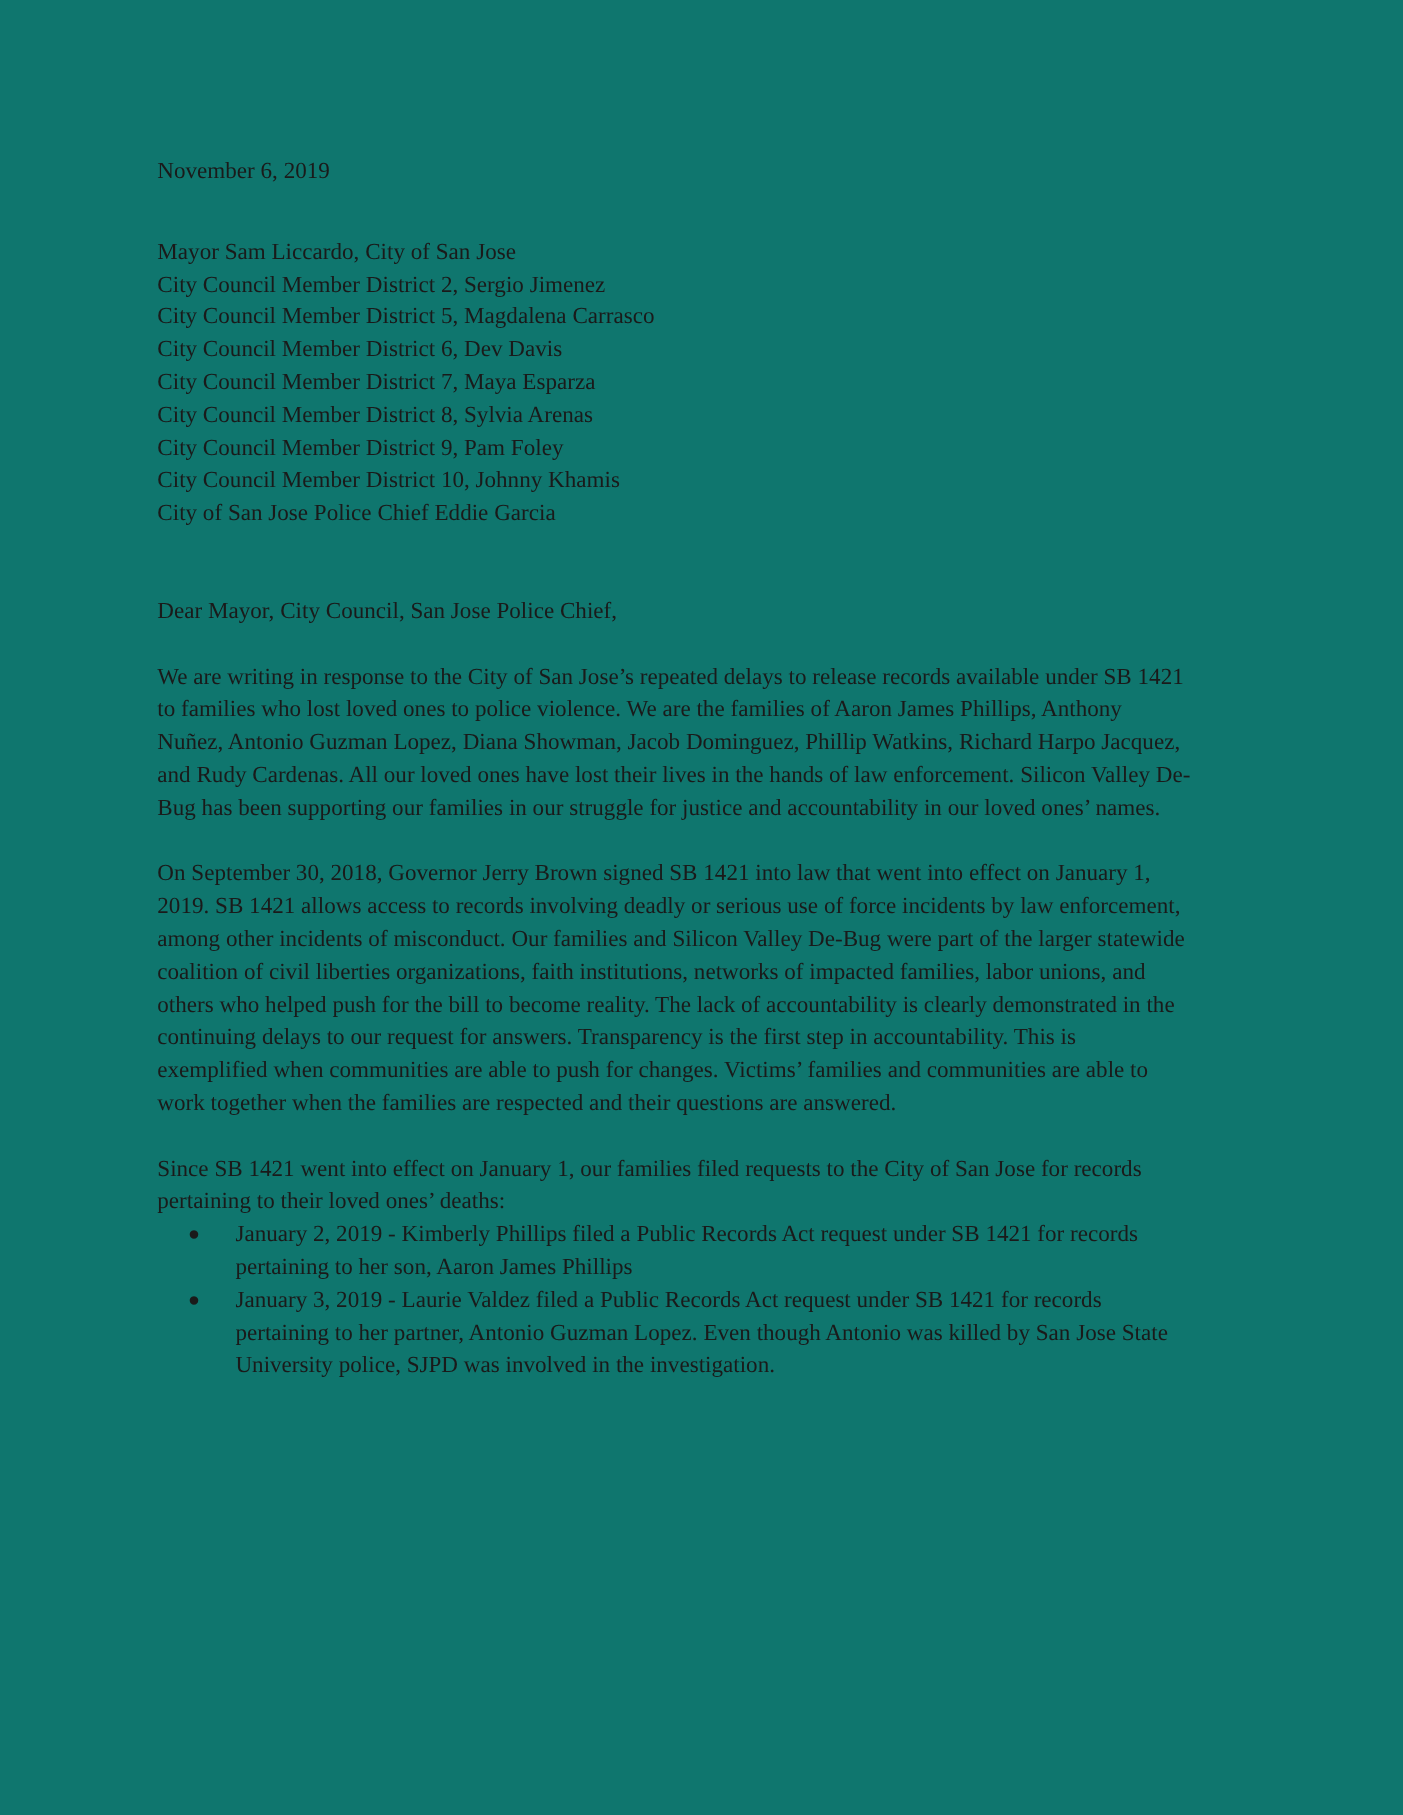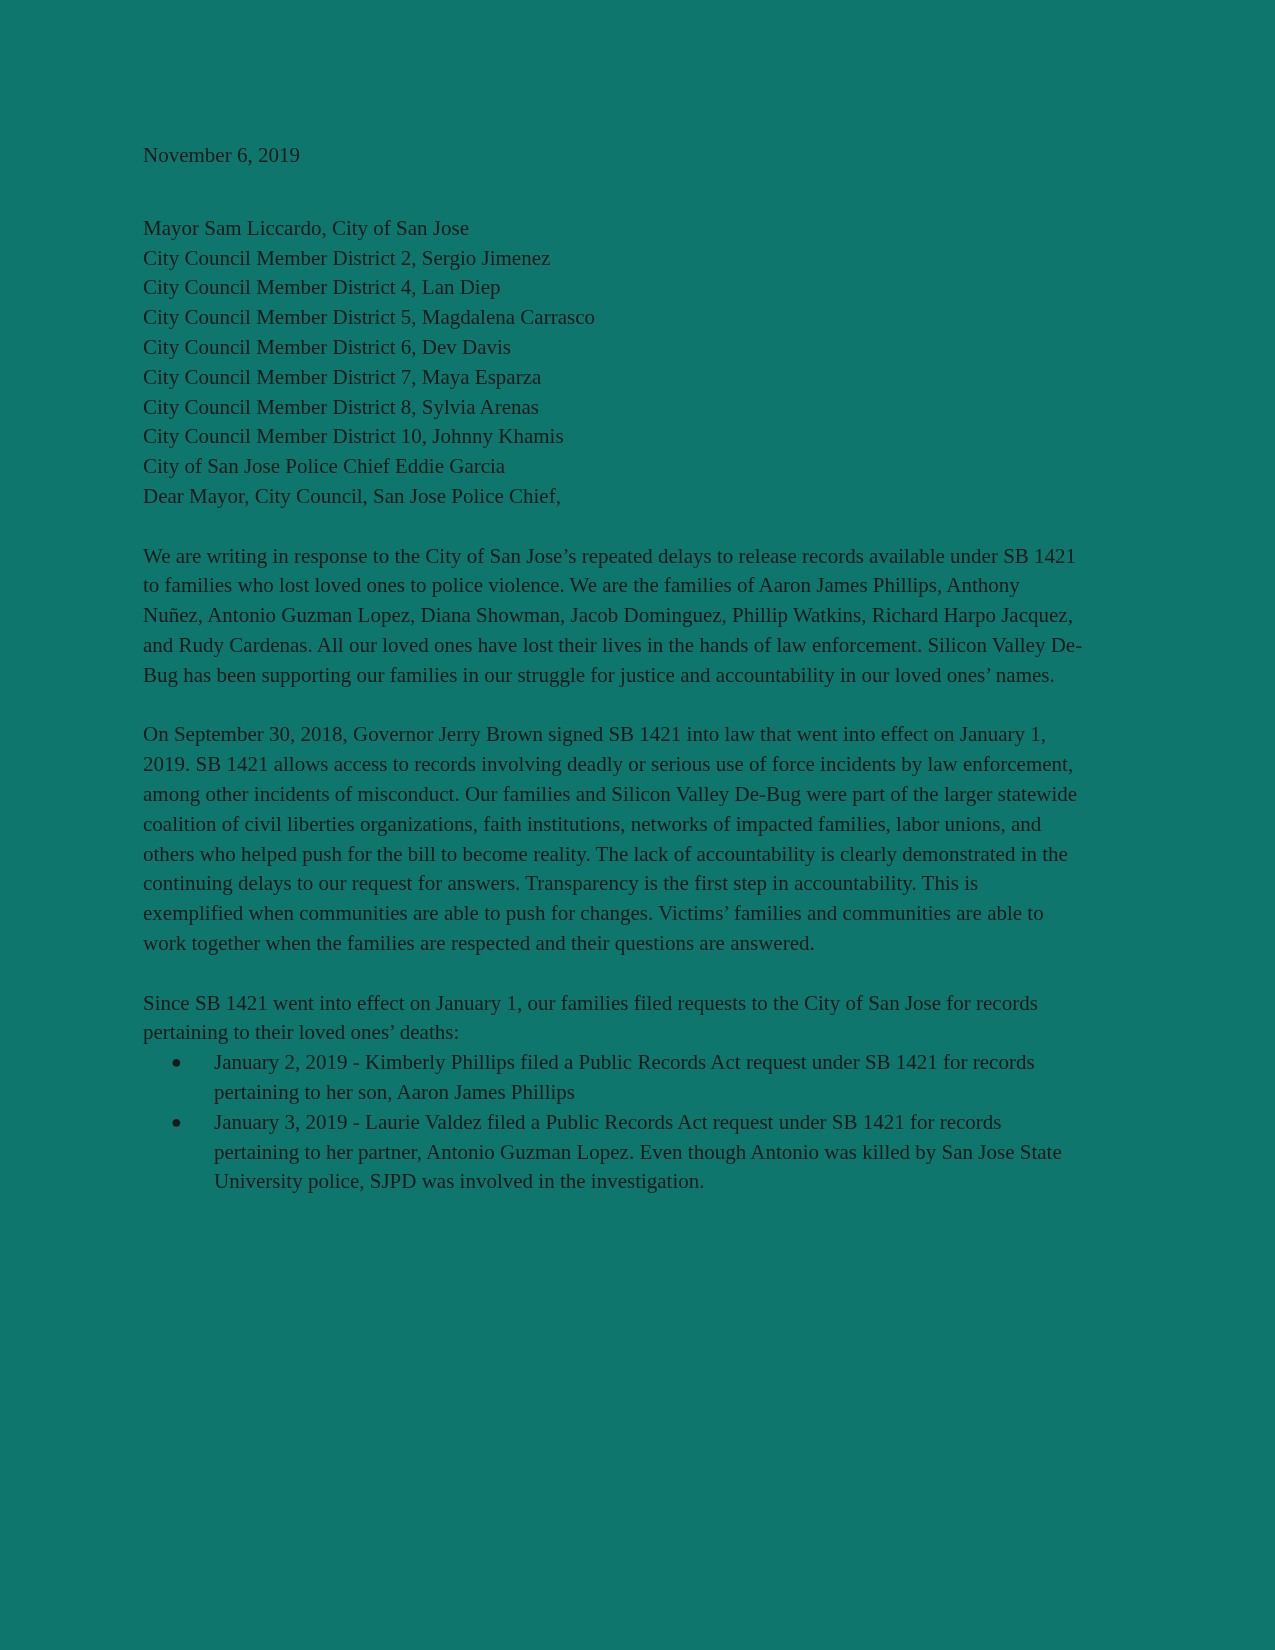--- a/index.html
+++ b/index.html
@@ -7,41 +7,41 @@
     .page {
       position: absolute; left: 0; top: 0; width: 1275px; height: 1650px;
       background: #0f766e; color: #1a1a1a;
       font-family: Liberation Serif, serif;
       font-size: 21px; line-height: 29.8px; padding-left: 38px;
     }
     .content { position: absolute; left: 143px; top: 141px; width: 940px; }
     .date { margin: 0; }
     .recipients { margin-top: 43px; }
     .recipients div { white-space: nowrap; }
-    .salutation { }
+    .salutation { margin-top: 59px; }
     p.para { margin: 0; margin-top: 29.8px; }
     .list { margin: 0; padding: 0; list-style: none; }
     .list li { position: relative; padding-left: 71px; }
     .list li .bullet { position: absolute; left: 28px; top: 0; font-size: 18px; }
   </style>
 </head>
 <body>
 
 <div class="page">
   <div class="content">
     <div class="date">November 6, 2019</div>
 
     <div class="recipients">
       <div>Mayor Sam Liccardo, City of San Jose</div>
       <div>City Council Member District 2, Sergio Jimenez</div>
-      <div>City Council Member District 4, Lan Diep</div>
       <div>City Council Member District 5, Magdalena Carrasco</div>
       <div>City Council Member District 6, Dev Davis</div>
       <div>City Council Member District 7, Maya Esparza</div>
       <div>City Council Member District 8, Sylvia Arenas</div>
+      <div>City Council Member District 9, Pam Foley</div>
       <div>City Council Member District 10, Johnny Khamis</div>
       <div>City of San Jose Police Chief Eddie Garcia</div>
     </div>
 
     <div class="salutation">Dear Mayor, City Council, San Jose Police Chief,</div>
 
     <p class="para">We are writing in response to the City of San Jose’s repeated delays to release records available under SB 1421 to families who lost loved ones to police violence.  We are the families of Aaron James Phillips, Anthony Nuñez, Antonio Guzman Lopez, Diana Showman, Jacob Dominguez, Phillip Watkins, Richard Harpo Jacquez, and Rudy Cardenas.  All our loved ones have lost their lives in the hands of law enforcement.  Silicon Valley De-Bug has been supporting our families in our struggle for justice and accountability in our loved ones’ names.</p>
     <p class="para">On September 30, 2018, Governor Jerry Brown signed SB 1421 into law that went into effect on January 1, 2019.  SB 1421 allows access to records involving deadly or serious use of force incidents by law enforcement, among other incidents of misconduct.  Our families and Silicon Valley De-Bug were part of the larger statewide coalition of civil liberties organizations, faith institutions, networks of impacted families, labor unions, and others who helped push for the bill to become reality. The lack of accountability is clearly demonstrated in the continuing delays  to our request for answers. Transparency is the first step in accountability.  This is exemplified when communities are able to push for changes. Victims’ families and communities are able to work together when the families are respected and their questions are answered.</p>
     <p class="para">Since SB 1421 went into effect on January 1, our families filed requests to the City of San Jose for records pertaining to their loved ones’ deaths:</p>
 

